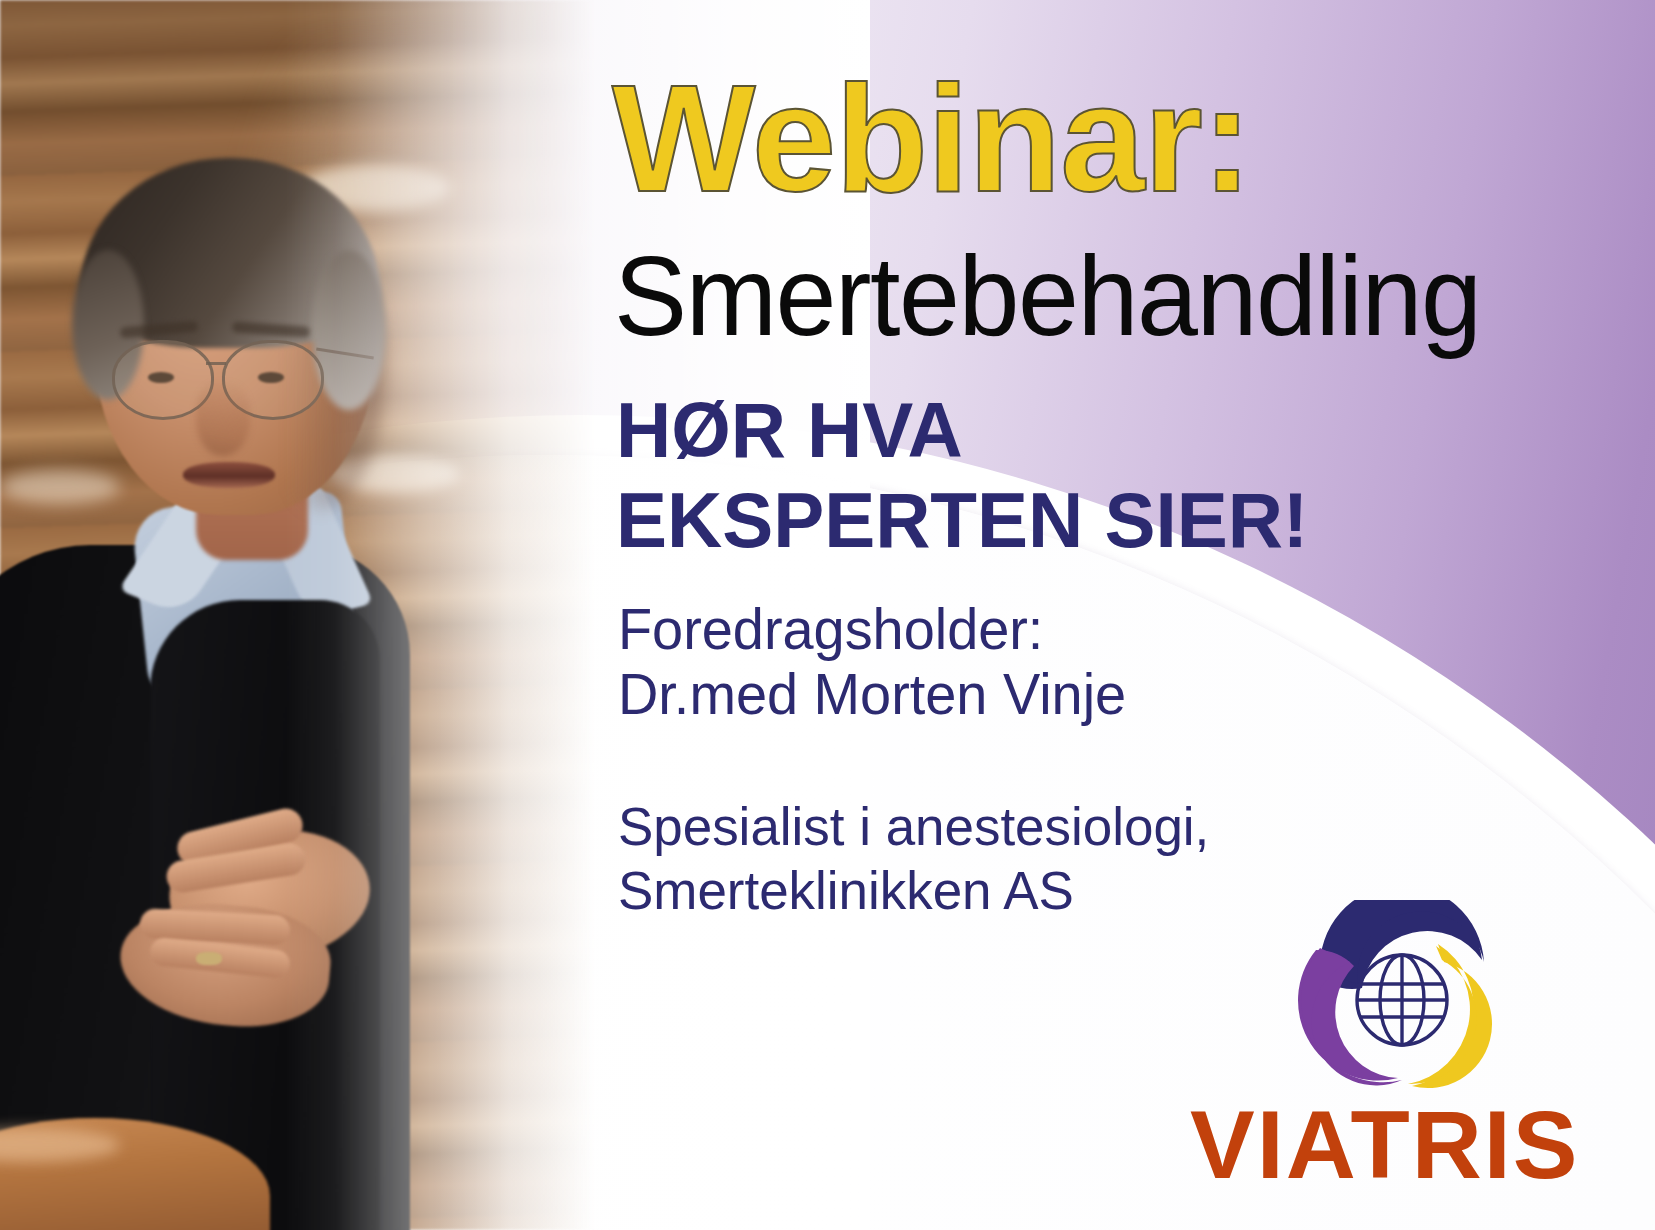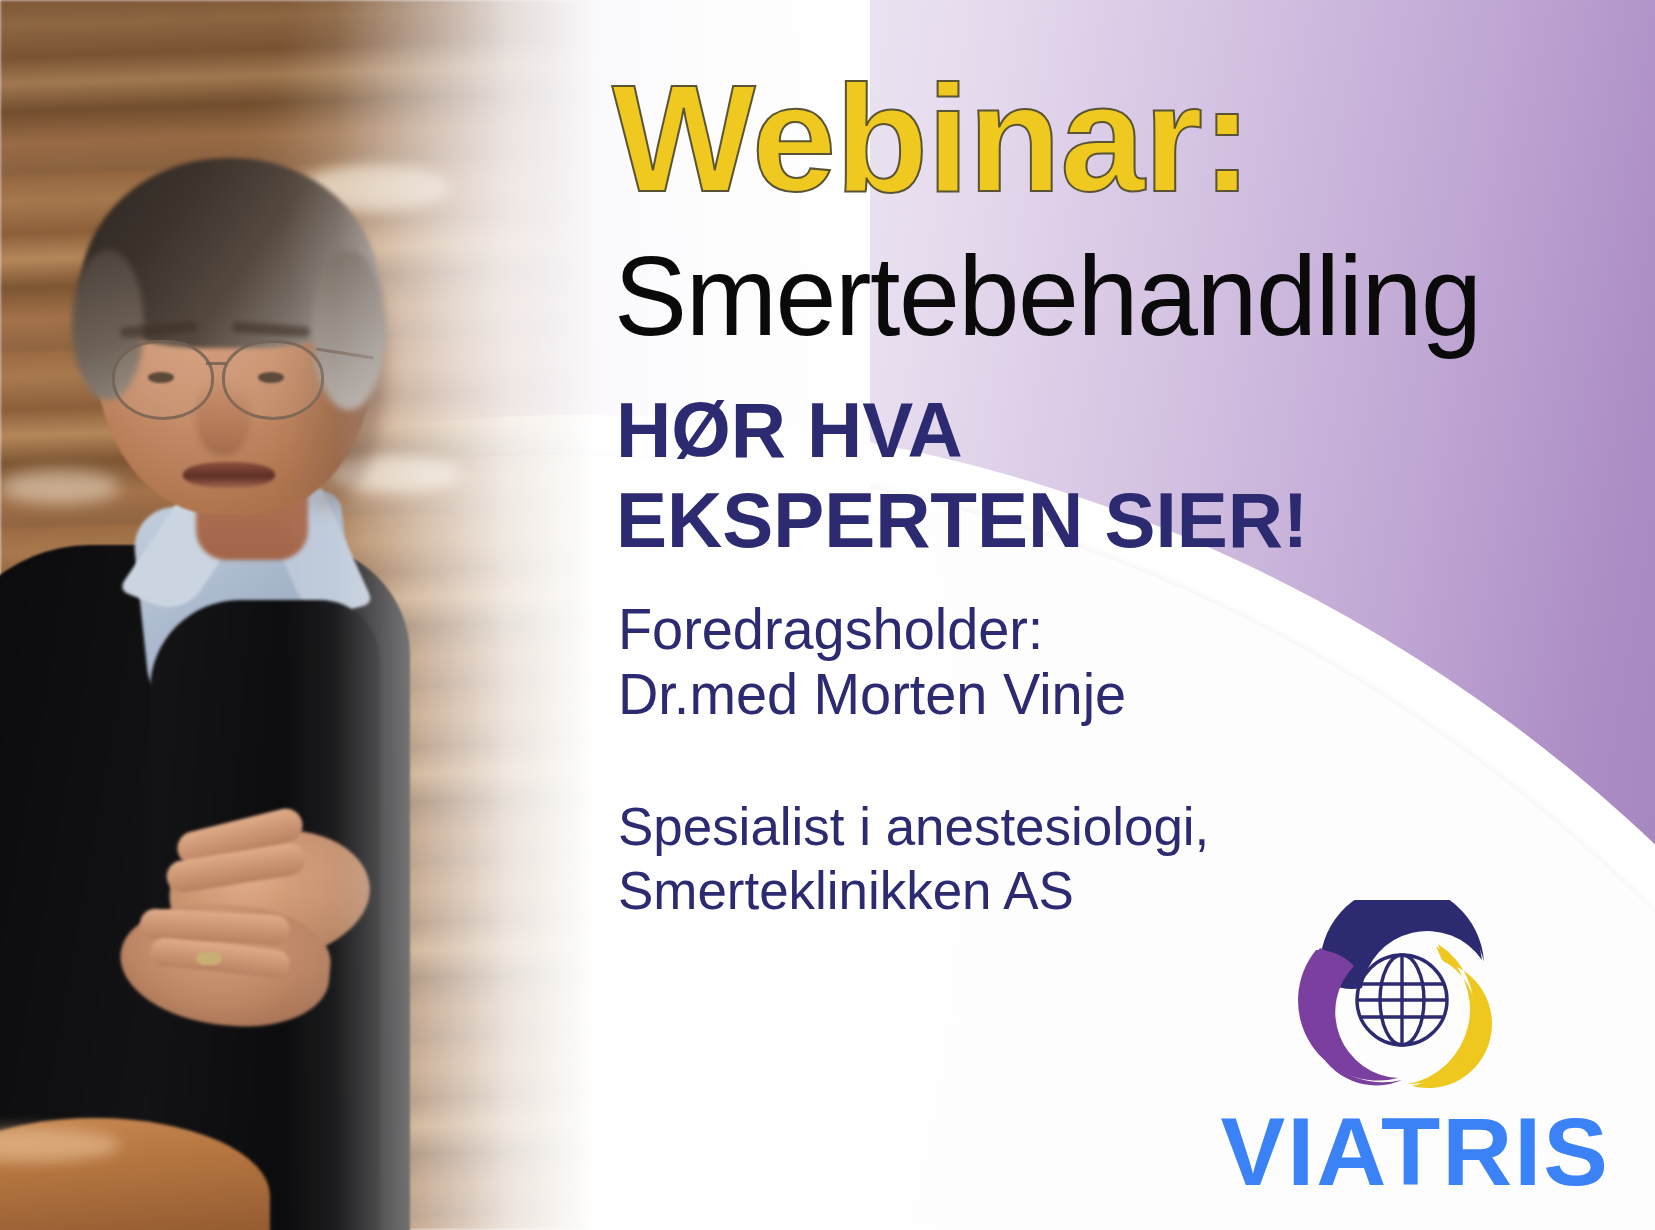--- a/index.html
+++ b/index.html
@@ -327,27 +327,27 @@
   
   .logo {
     position: absolute;
     left: 1190px;
     top: 900px;
     width: 420px;
     height: 310px;
   }
   .logo-mark { position: absolute; left: 96px; top: 0; width: 230px; height: 192px; }
   .logo-word {
-    position: absolute; left: 0; top: 203px;
+    position: absolute; left: 0; top: 196px;
     width: 420px;
-    text-align: right;
+    text-align: left;
     font-size: 97px;
     font-weight: 700;
     letter-spacing: 2px;
-    color: #3b82f6;
+    color: #c2410c;
     line-height: 1;
   }
 </style>
 </head>
 <body>
 
 <div id="poster">
 
   <div class="bg-purple"></div>
   <div class="bg-white-curve"></div>

